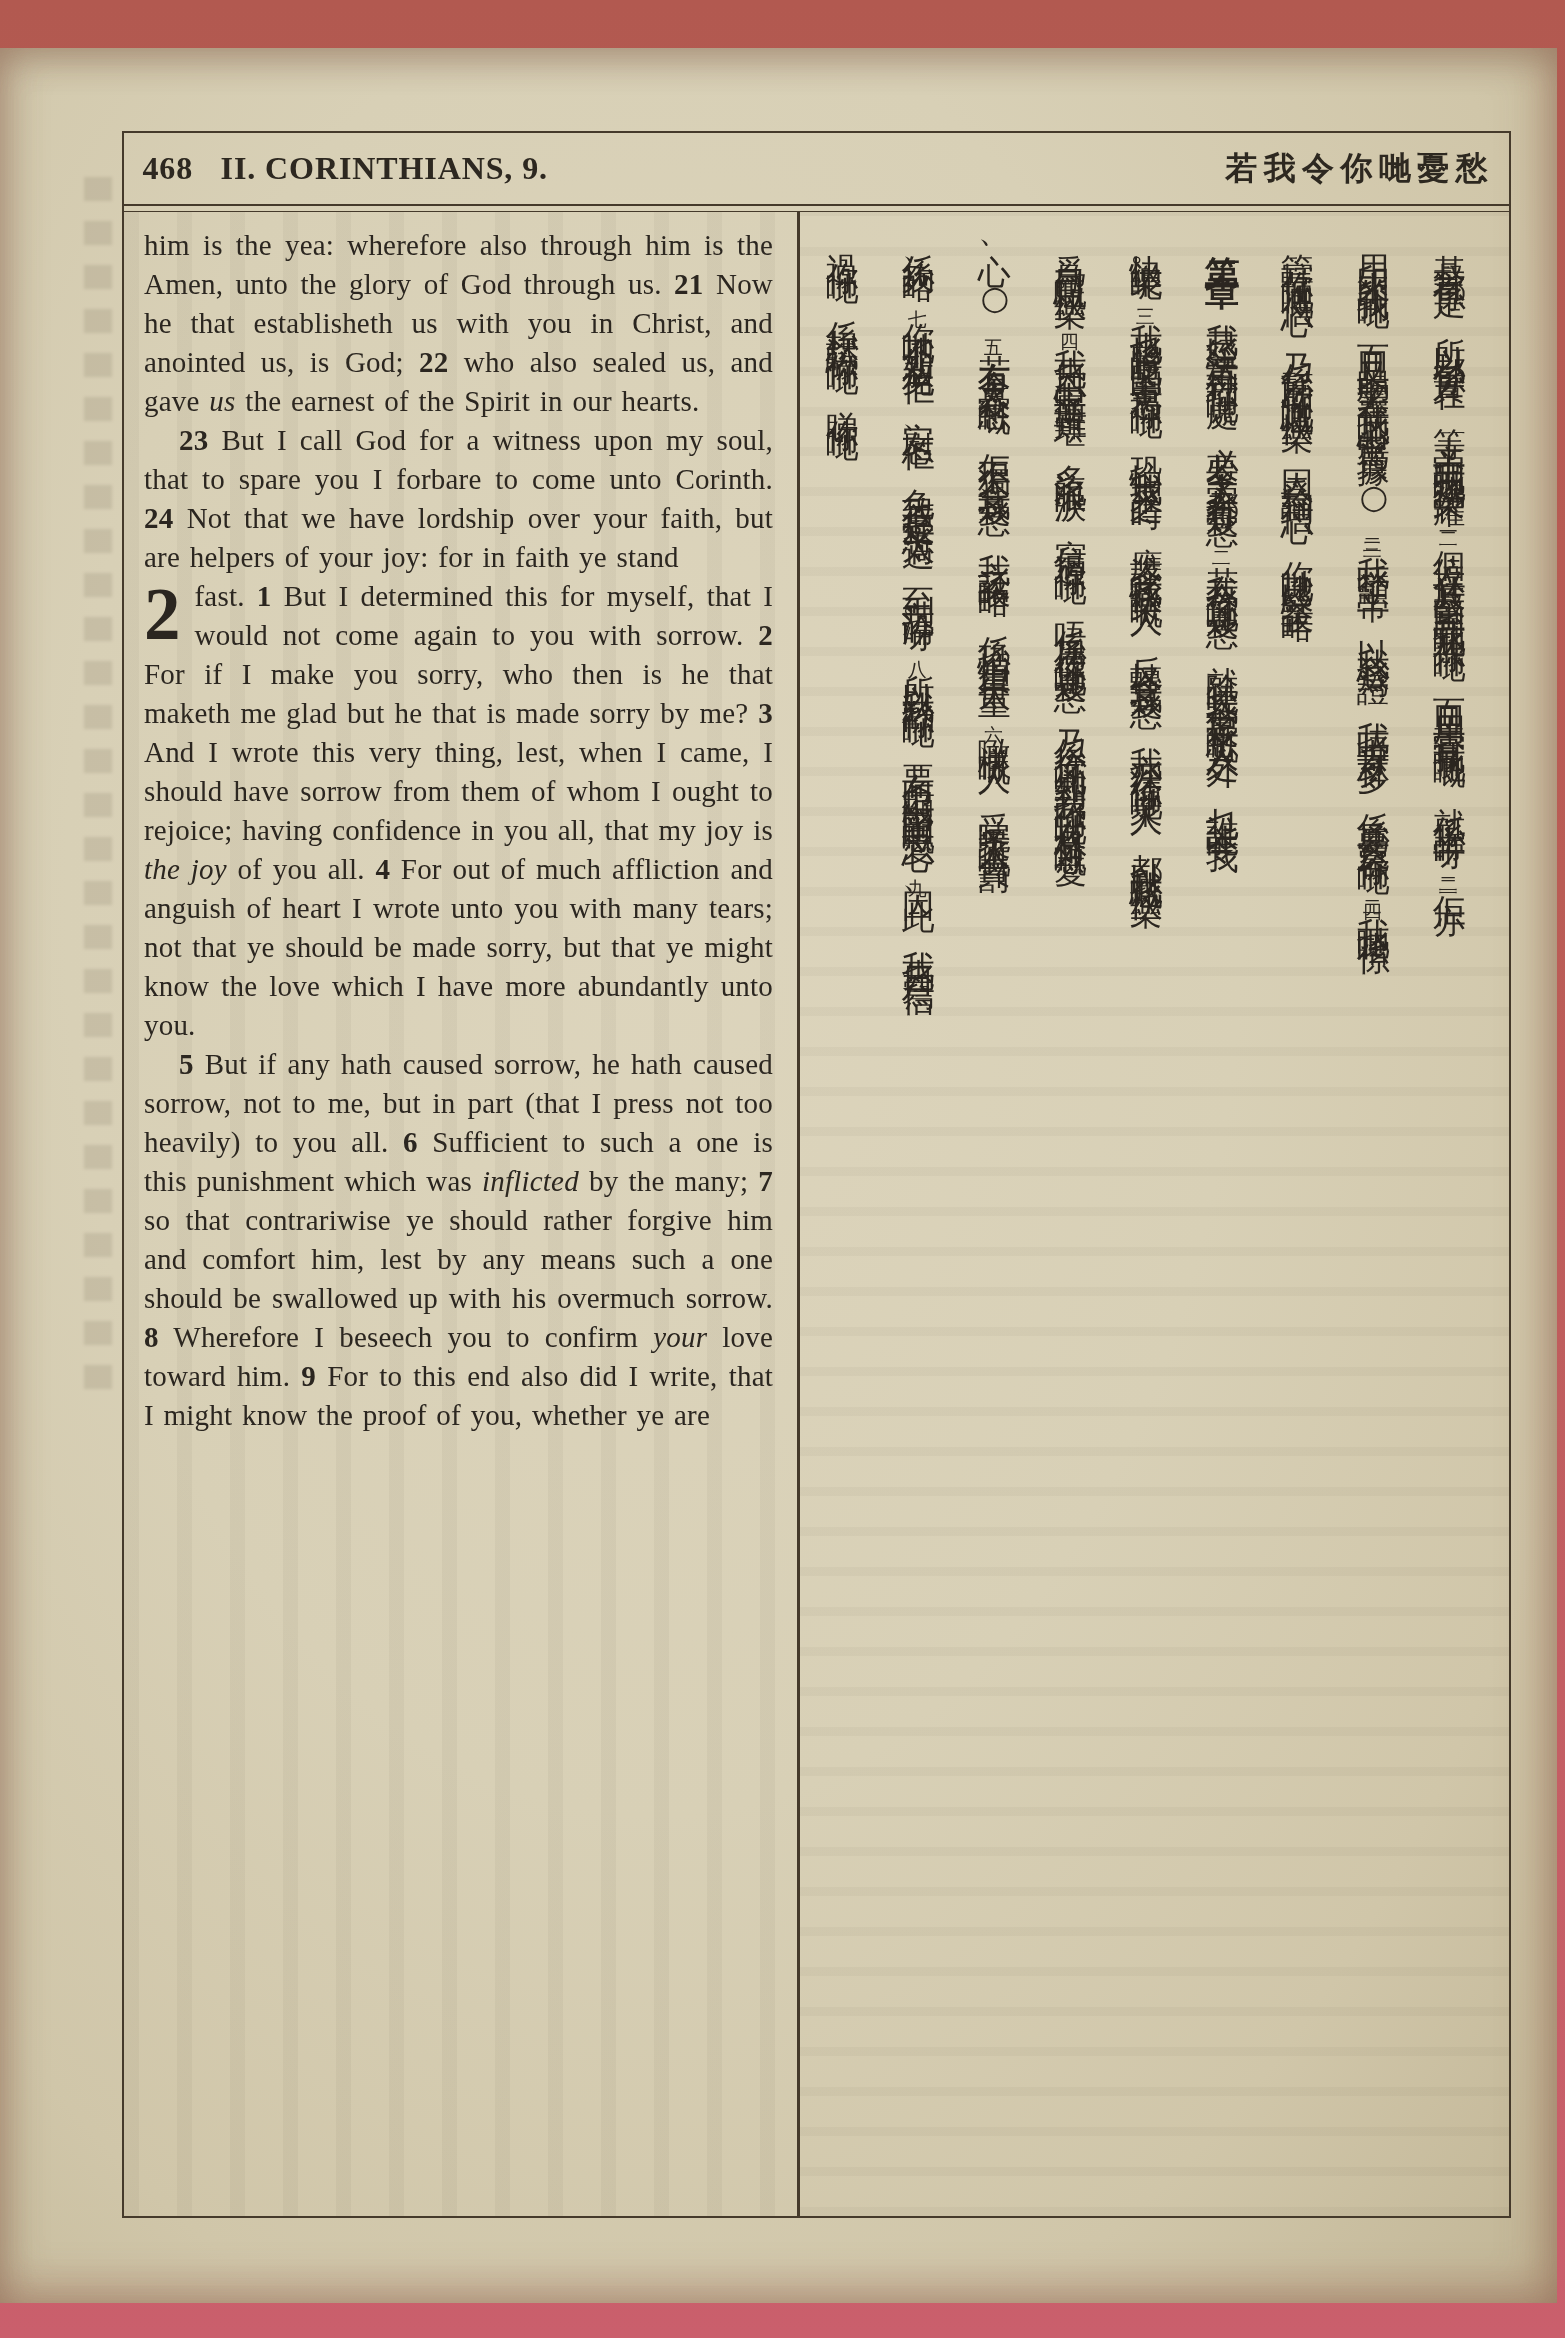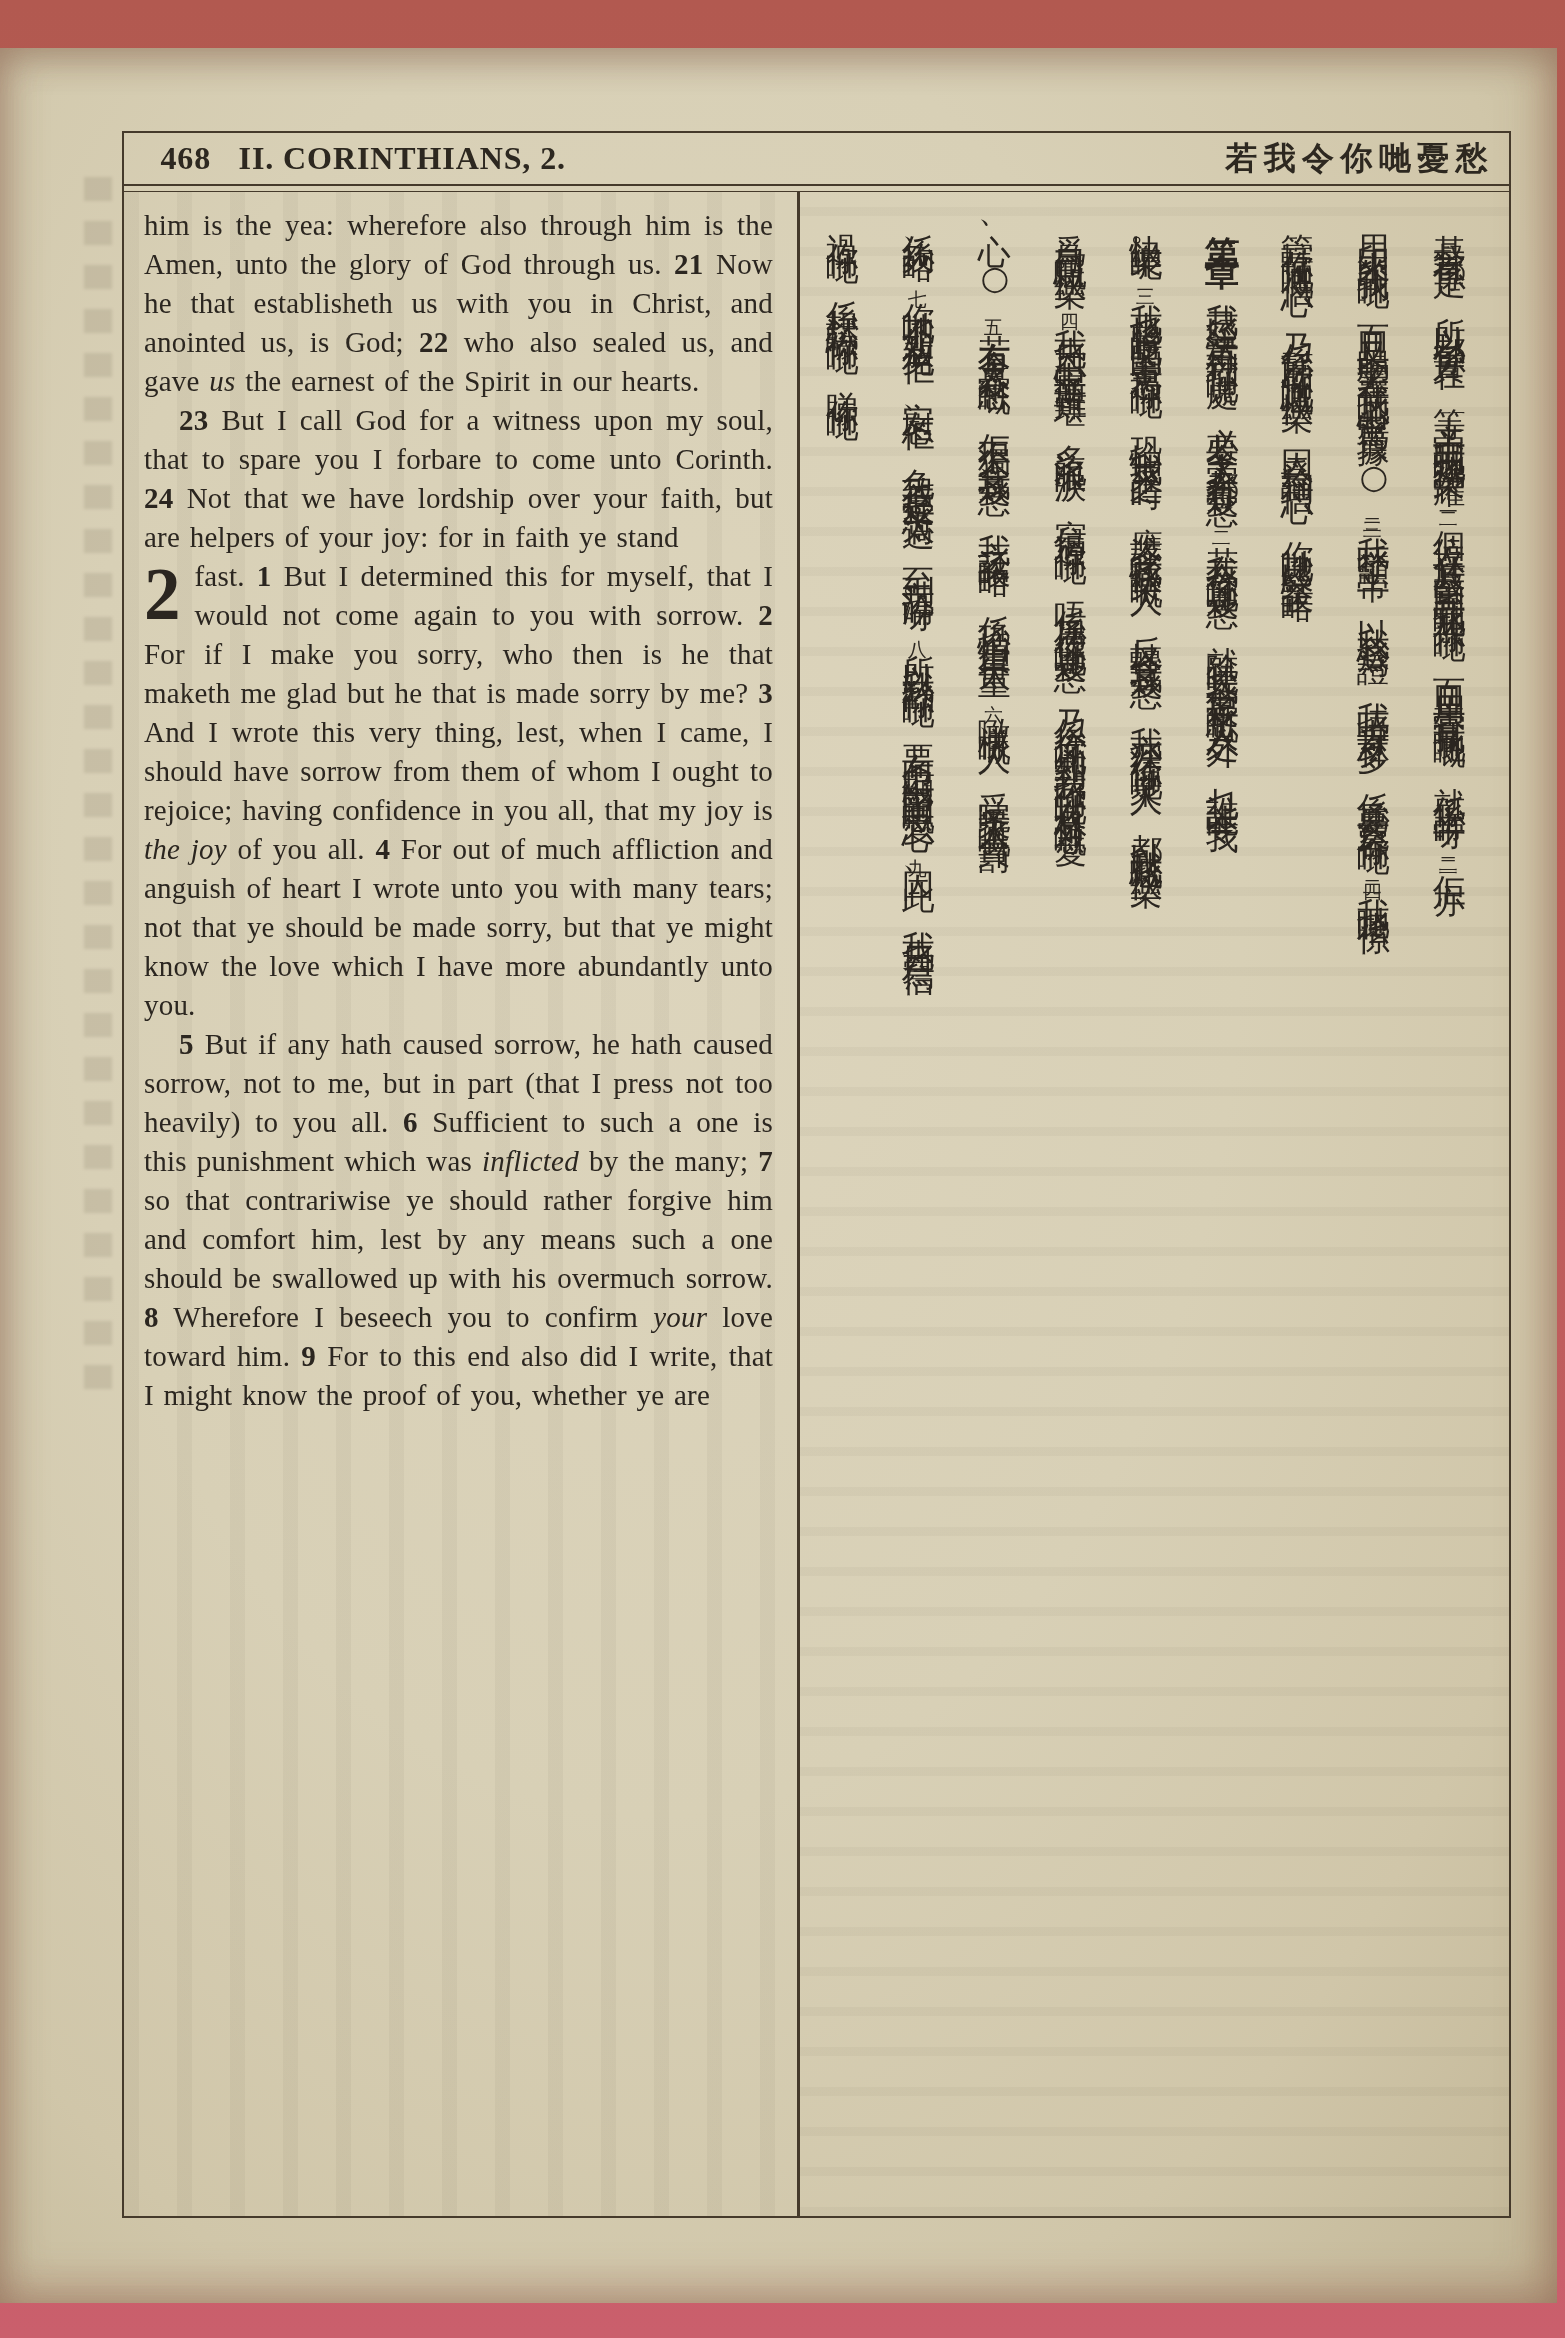--- a/index.html
+++ b/index.html
@@ -27,22 +27,22 @@
     filter:blur(1.8px); pointer-events:none;
   }
 
   .frame {
     position:absolute; left:122px; top:83px; right:46px; bottom:85px;
     border:2.8px solid #453a2b;
     display:flex; flex-direction:column;
     box-sizing:border-box;
   }
 
-  .header { height:51px; display:flex; align-items:center; justify-content:space-between;
-    padding:0 14.7px 0 18.4px;margin-left:18px; }
+  .header { height:71px; display:flex; align-items:center; justify-content:space-between;
+    padding:0 14.7px 0 18.4px; }
   .header-left { display:flex; align-items:baseline; gap:27.5px;
     font-size:32px; font-weight:700; letter-spacing:0.9px; color:#2d2820; }
   .header-right { font-size:32px; color:#2d2820; letter-spacing:6.4px;
     font-family:"DejaVu Sans",sans-serif; font-weight:600; }
 
   .rule { border-top:2.8px solid #453a2b; border-bottom:1.8px solid #453a2b; height:4.6px; }
 
   .content { flex:1; display:flex; min-height:0; }
 
   .col-en {
@@ -88,21 +88,21 @@
 </head>
 <body>
 
 <div class="book">
   <div class="page">
     <div class="frame">
 
       <div class="header">
         <div class="header-left">
           <span>468</span>
-          <span>II. CORINTHIANS, 2.</span>
+          <span>II. CORINTHIANS, 9.</span>
         </div>
         <div class="header-right">若我令你哋憂愁</div>
       </div>
 
       <div class="rule"></div>
 
       <div class="content">
         <div class="col-en" id="english-column">
             <p class="p"><span>him is the yea: wherefore also through him is the Amen, unto the glory of God through us. </span><span class="vnum">21</span><span> Now he that establisheth us with you in Christ, and anointed us, is God; </span><span class="vnum">22</span><span> who also sealed us, and gave </span><span class="it">us</span><span> the earnest of the Spirit in our hearts.</span></p>
             <p class="p indent"><span class="vnum">23</span><span> But I call God for a witness upon my soul, that to spare you I forbare to come unto Corinth. </span><span class="vnum">24</span><span> Not that we have lordship over your faith, but are helpers of your joy: for in faith ye stand</span></p>

